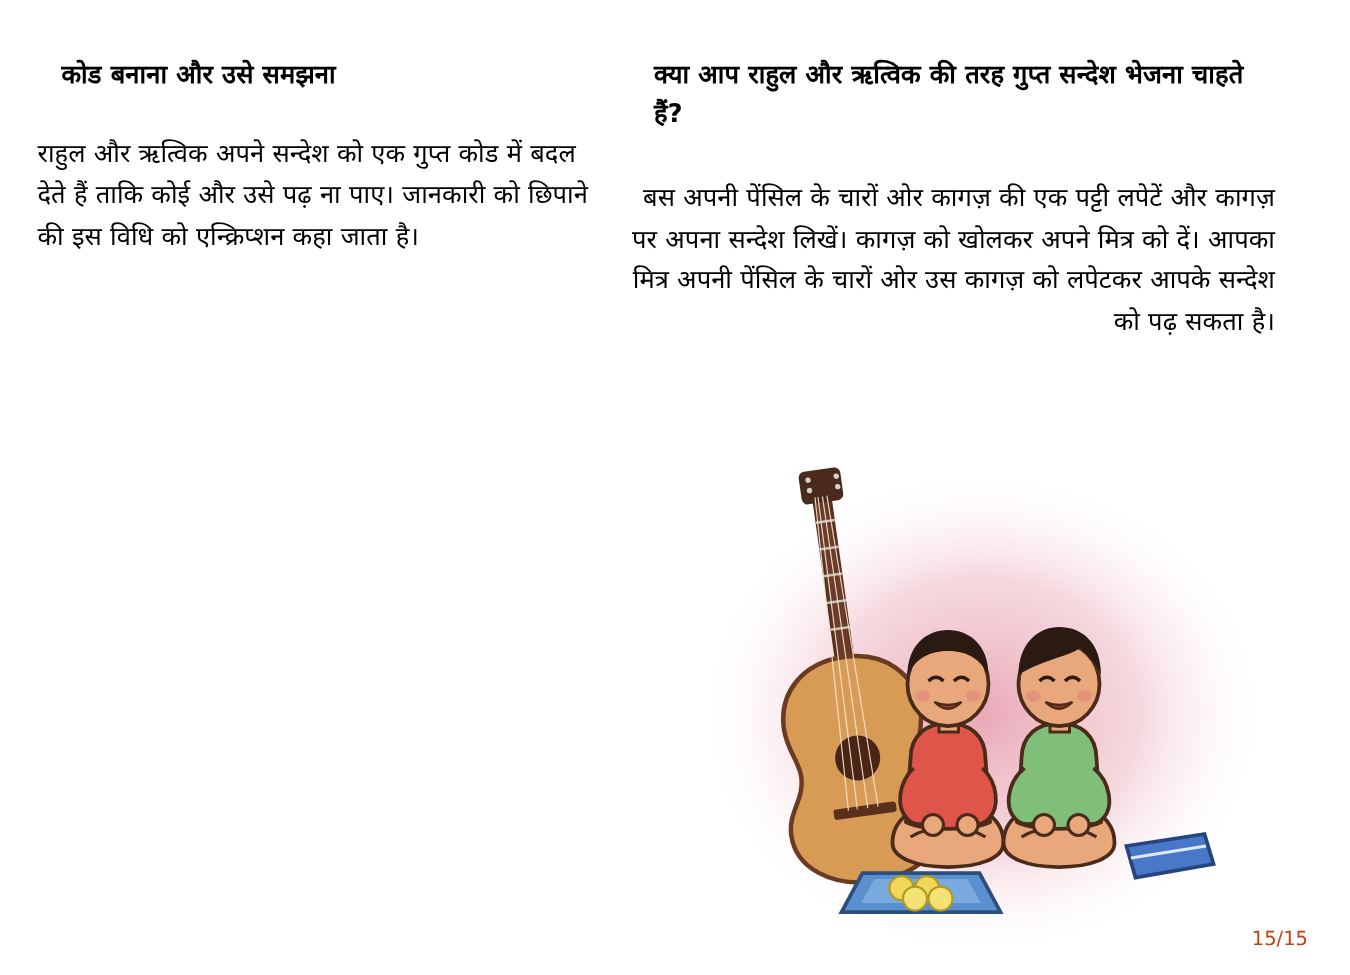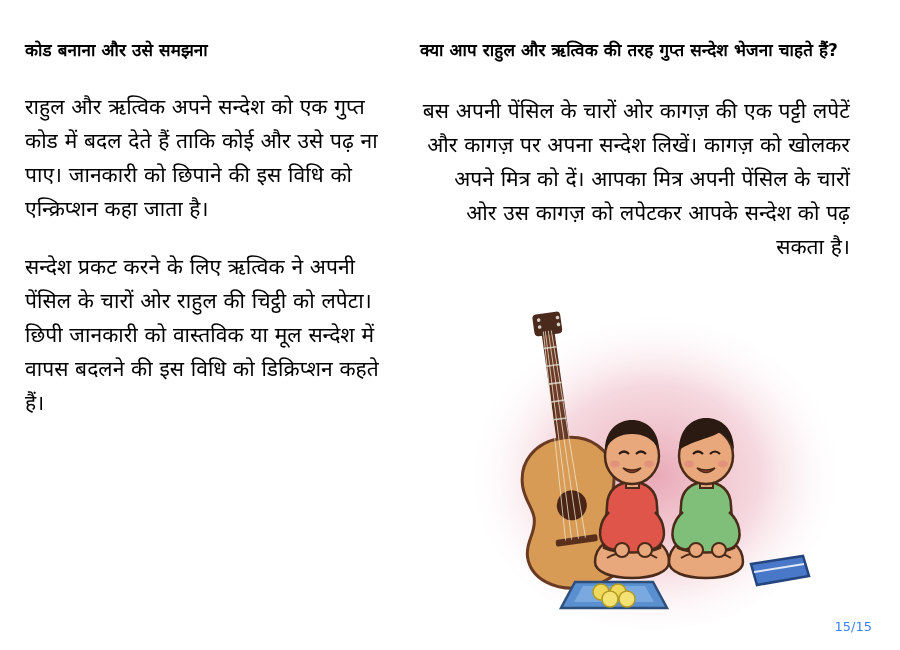--- a/index.html
+++ b/index.html
@@ -29,47 +29,47 @@
   }
   .col-right {
     left: 420px;
     width: 430px;
   }
   .heading {
     font-family: "DejaVu Sans", sans-serif;
     font-weight: bold;
     font-size: 17px;
     line-height: 1.5;
-    margin: 0 0 26px 0;
+    margin: 0 0 26px 16px;
     letter-spacing: 0.1px;
   }
   .para {
     font-family: "DejaVu Sans", sans-serif;
-    font-size: 21px;
+    font-size: 17px;
     line-height: 1.62;
     margin: 0 0 24px 0;
     letter-spacing: 0.05px;
   }
   .para:last-child {
     margin-bottom: 0;
   }
   .col-right .heading {
     margin-bottom: 30px;
   }
   .col-right .para {
     margin-bottom: 0;
     text-align: right;
   }
   .page-number {
     position: absolute;
     right: 28px;
     bottom: 16px;
     font-family: "DejaVu Sans", sans-serif;
     font-size: 13px;
-    color: #3b82f6;
+    color: #c2410c;
   }
   
   .illustration {
     position: absolute;
     left: 455px;
     top: 300px;
     width: 400px;
     height: 330px;
   }
   .illo-svg {
@@ -77,21 +77,20 @@
   }
 </style>
 </head>
 <body>
 
 <div class="page">
 
   <div class="column col-left">
     <h2 class="heading">कोड बनाना और उसे समझना</h2>
     <p class="para">राहुल और ऋत्विक अपने सन्देश को एक गुप्त कोड में बदल देते हैं ताकि कोई और उसे पढ़ ना पाए। जानकारी को छिपाने की इस विधि को एन्क्रिप्शन कहा जाता है।</p>
-    <p class="para">सन्देश प्रकट करने के लिए ऋत्विक ने अपनी पेंसिल के चारों ओर राहुल की चिट्ठी को लपेटा। छिपी जानकारी को वास्तविक या मूल सन्देश में वापस बदलने की इस विधि को डिक्रिप्शन कहते हैं।</p>
   </div>
 
   <div class="column col-right">
     <h2 class="heading">क्या आप राहुल और ऋत्विक की तरह गुप्त सन्देश भेजना चाहते हैं?</h2>
     <p class="para">बस अपनी पेंसिल के चारों ओर कागज़ की एक पट्टी लपेटें और कागज़ पर अपना सन्देश लिखें। कागज़ को खोलकर अपने मित्र को दें। आपका मित्र अपनी पेंसिल के चारों ओर उस कागज़ को लपेटकर आपके सन्देश को पढ़ सकता है।</p>
   </div>
 
   <div class="illustration">
     <svg class="illo-svg" width="400" height="330" viewBox="0 0 400 330" xmlns="http://www.w3.org/2000/svg">
       <defs>

